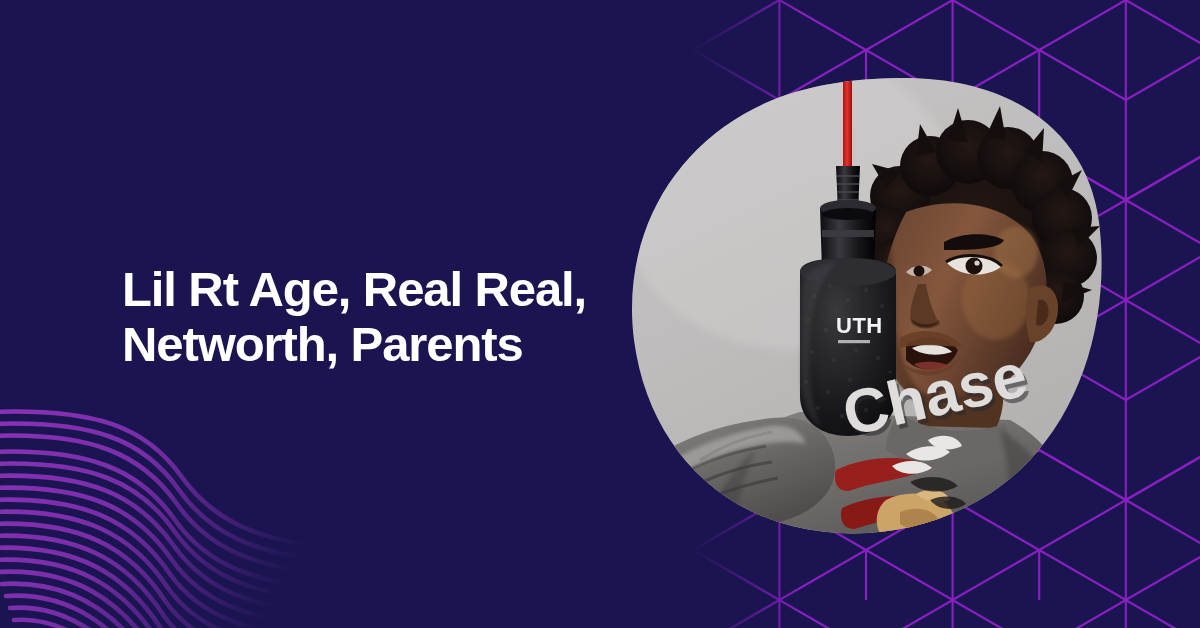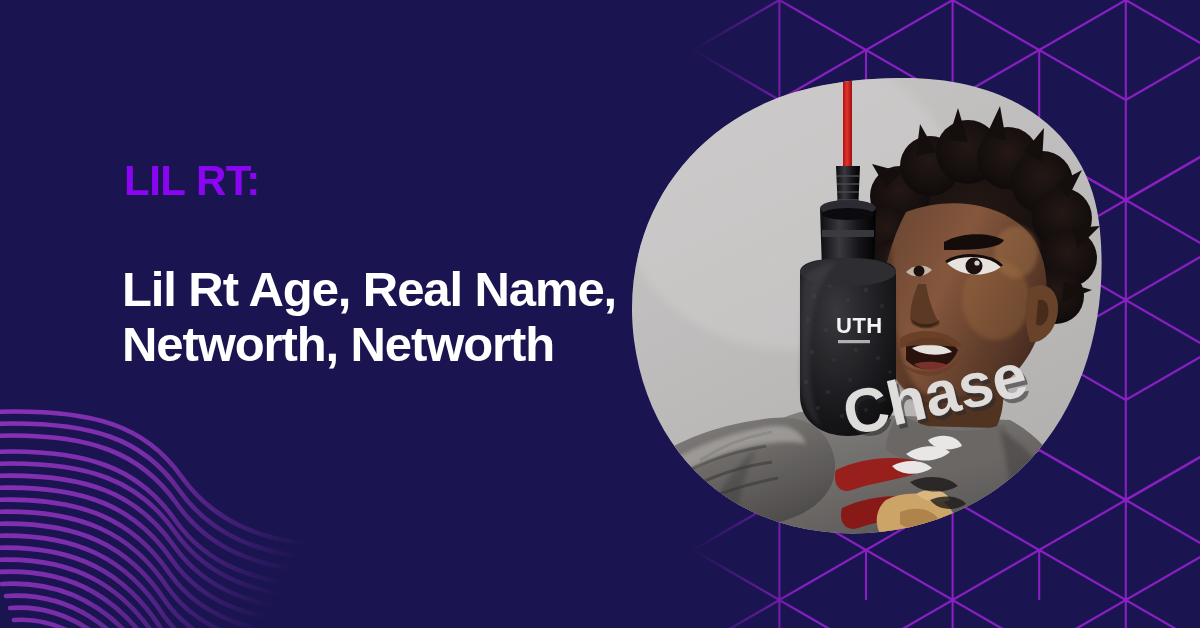--- a/index.html
+++ b/index.html
@@ -380,17 +380,16 @@
         <path d="M 1000 430 C 1040 452 1066 500 1072 560 L 1072 600 L 1010 600
                  C 1016 540 1012 480 1000 430 Z" fill="#3c3a37" opacity="0.45" filter="url(#soft)"></path>
         <path d="M 700 540 C 712 500 730 470 756 450 C 738 488 730 540 730 600 L 698 600 Z" fill="#3c3a37" opacity="0.4" filter="url(#soft)"></path>
 
         <rect x="600" y="60" width="540" height="540" fill="#2b1f4a" opacity="0.05"></rect>
       </g>
     </svg>
   </div>
 
   <div id="text-layer">
-    <div id="eyebrow">LIL RT:</div>
-    <h1 id="headline">Lil Rt Age, Real Name, Networth, Networth</h1>
+    <h1 id="headline">Lil Rt Age, Real Real, Networth, Parents</h1>
   </div>
 
 </div>
 
 </body></html>

